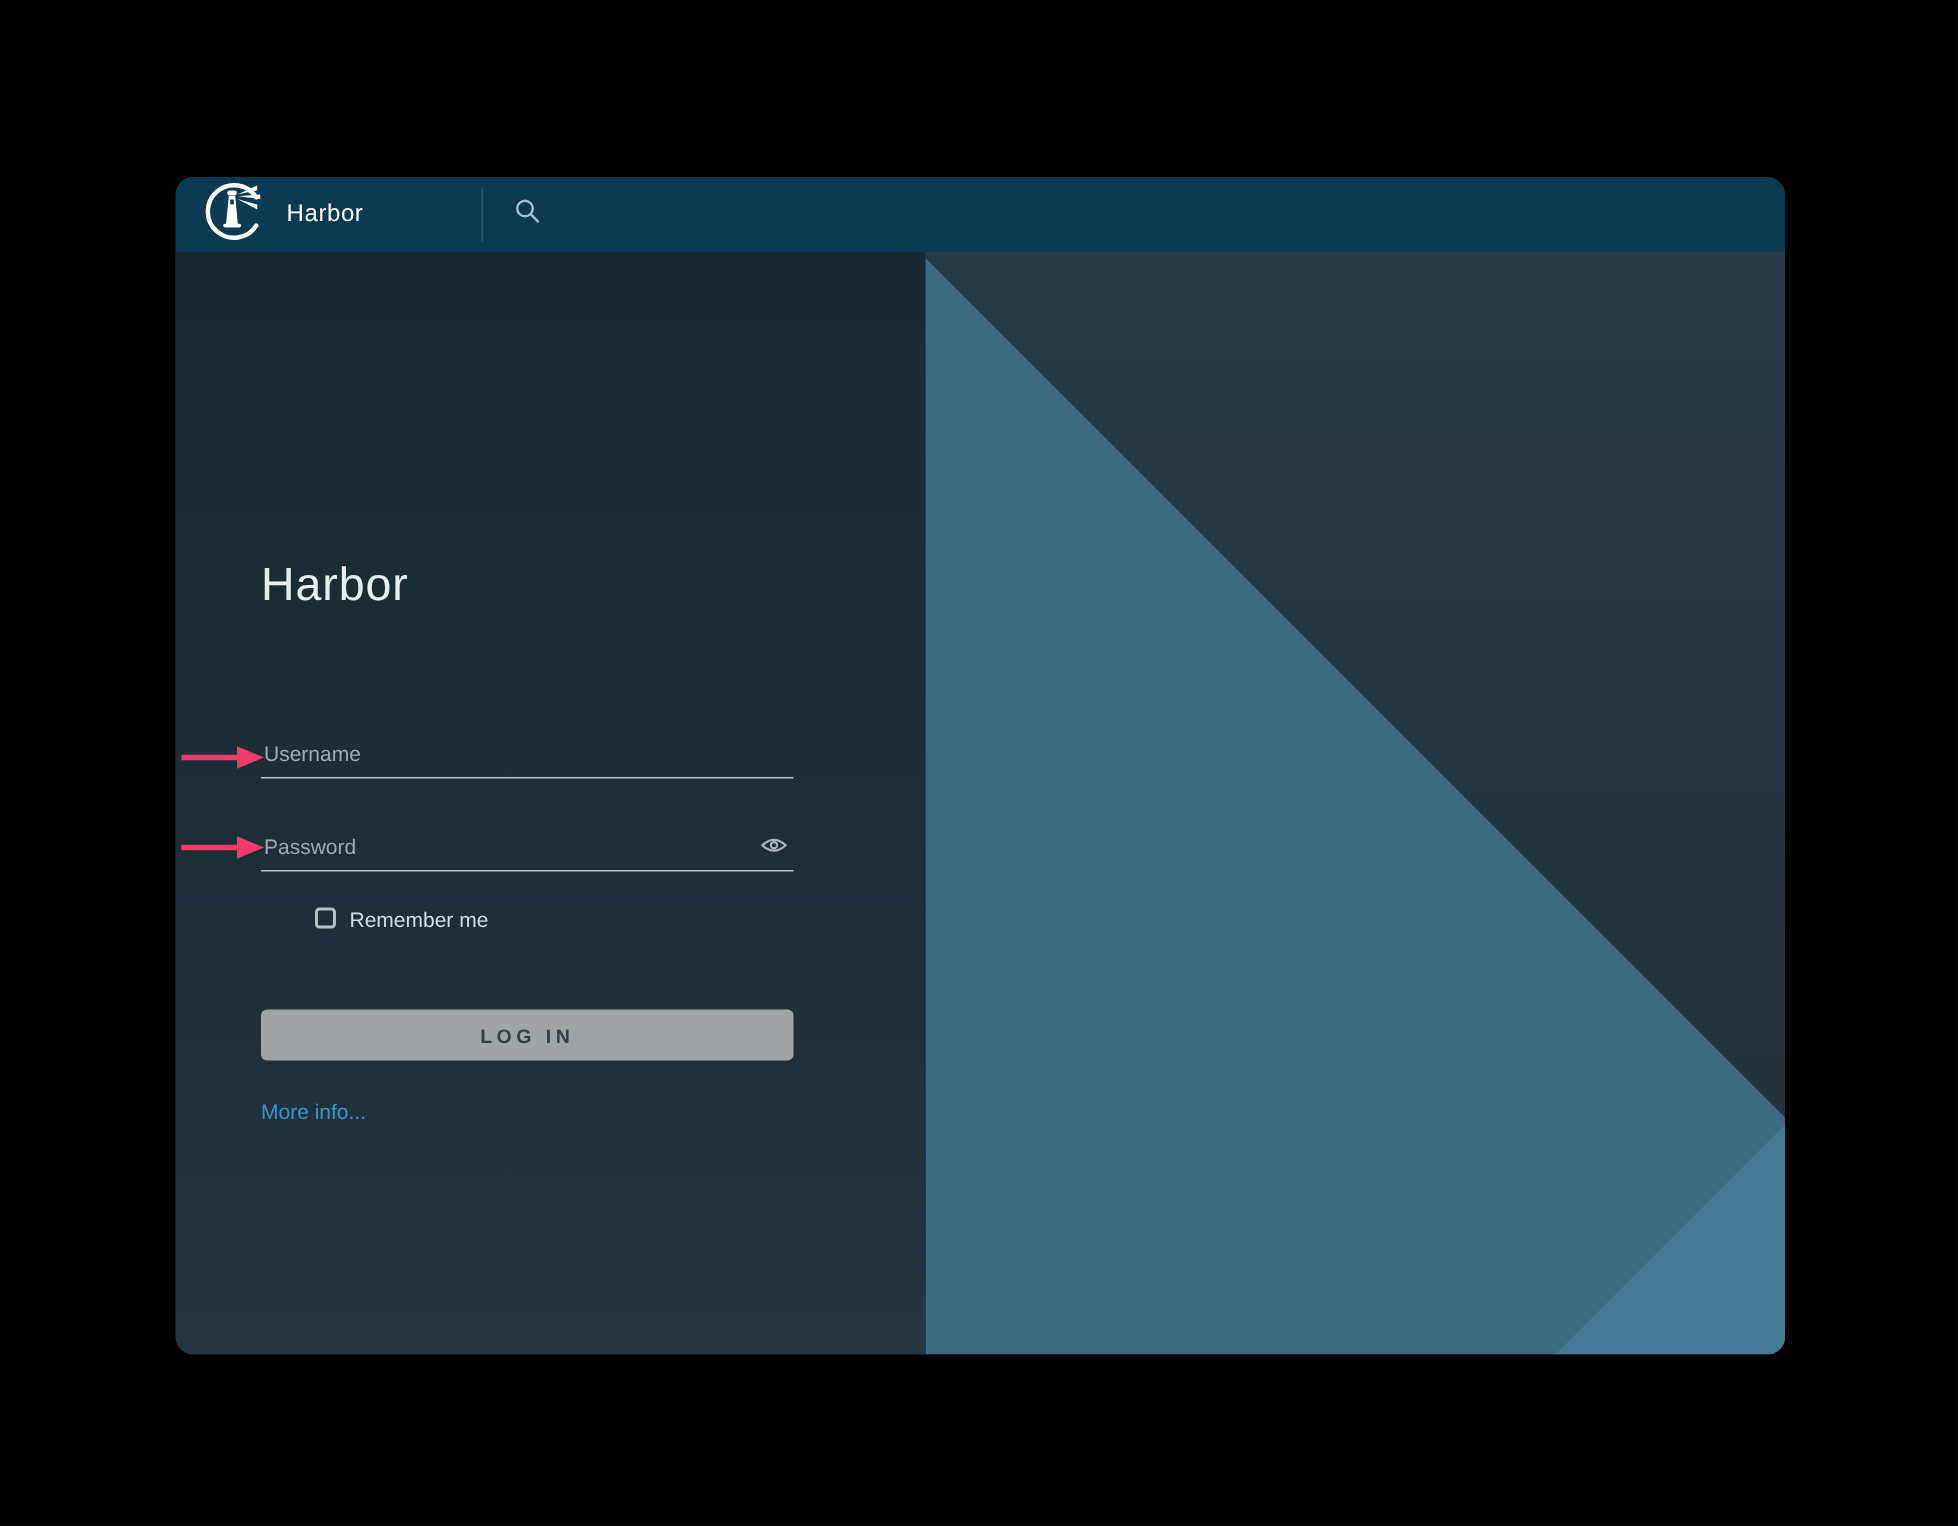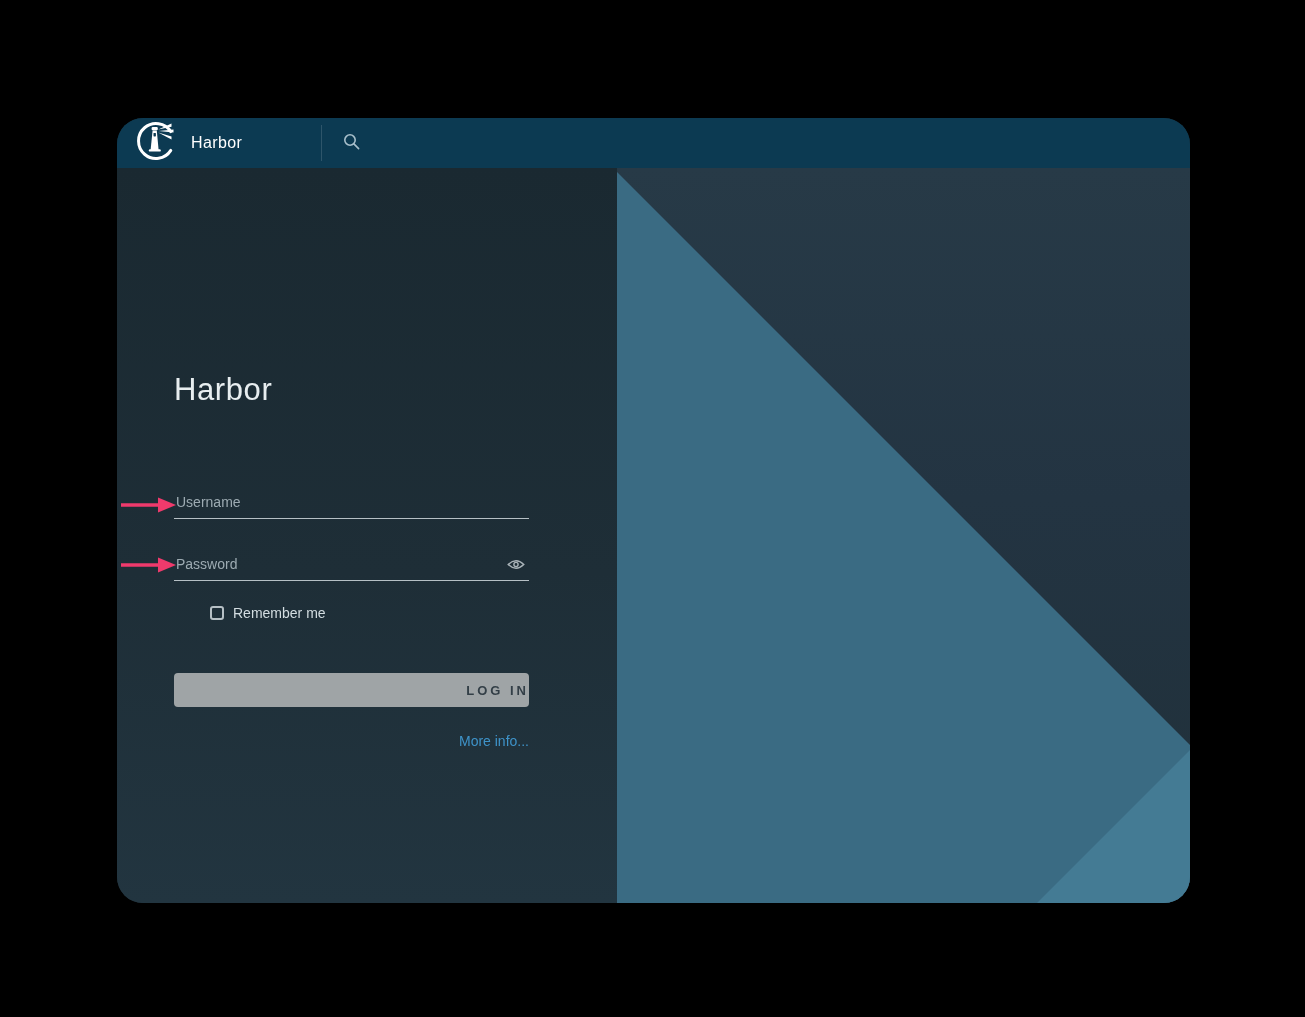--- a/index.html
+++ b/index.html
@@ -1,20 +1,20 @@
 <!DOCTYPE html>
 <html><head>
 <meta charset="utf-8">
 <style>
   * { margin:0; padding:0; box-sizing:border-box; }
   html,body { width:1305px; height:1017px; background:#000; font-family:"Liberation Sans", sans-serif; overflow:hidden; }
 
   .app-window {
     position:absolute; left:117px; top:118px; width:1073px; height:785px;
-    border-radius:26px; overflow:hidden; background:#1d2c35;
+    border-radius:12px; overflow:hidden; background:#1d2c35;
   }
 
   
   .navbar {
     position:absolute; top:0; left:0; right:0; height:50px;
     background:#0c3a52; z-index:3;
   }
   .brand { position:absolute; left:18px; top:0; height:50px; display:flex; align-items:center; gap:14px; }
   .brand-title { color:#ffffff; font-size:16px; letter-spacing:0.4px; font-weight:500; }
   .nav-divider { position:absolute; left:204px; top:7px; width:1px; height:36px; background:rgba(255,255,255,0.14); }
@@ -48,31 +48,31 @@
   .field-username { top:322px; }
   .field-password { top:384px; }
   .field input {
     width:100%; background:transparent; border:none; outline:none;
     border-bottom:1px solid #b6c0c5;
     padding:4px 2px 8px 2px; font-size:14px; color:#e3eaec; font-family:inherit;
   }
   .field input::placeholder { color:#9dabb2; opacity:1; }
   .eye { position:absolute; right:4px; top:5px; cursor:pointer; }
 
-  .remember-row { position:absolute; left:56px; top:437px; display:flex; align-items:center; gap:9px; cursor:pointer;padding-left:37px; }
+  .remember-row { position:absolute; left:56px; top:437px; display:flex; gap:9px; cursor:pointer;padding-left:37px; }
   .checkbox { width:14px; height:14px; border:2px solid #b6c0c5; border-radius:3px; background:transparent; }
   .remember-label { color:#d3dde1; font-size:14px; }
 
   .login-btn {
     position:absolute; left:57px; top:505px; width:355px; height:34px;
     background:#9fa4a6; color:#333f47; border:none; border-radius:4px;
-    font-size:13px; font-weight:700; letter-spacing:3px; font-family:inherit; cursor:pointer;text-align:right;
+    font-size:13px; font-weight:700; letter-spacing:3px; font-family:inherit; cursor:pointer;
   }
   .more-info {
-    position:absolute; left:57px; top:565px; width:355px; text-align:right;
+    position:absolute; left:57px; top:565px; width:355px; 
     color:#3e93c9; font-size:14px; text-decoration:none; cursor:pointer;
   }
 
   
   .annot-arrow { position:absolute; left:3px; width:56px; height:18px; z-index:6; }
   .arrow-username { top:378px; }
   .arrow-password { top:438px; }
 </style>
 </head>
 <body>

